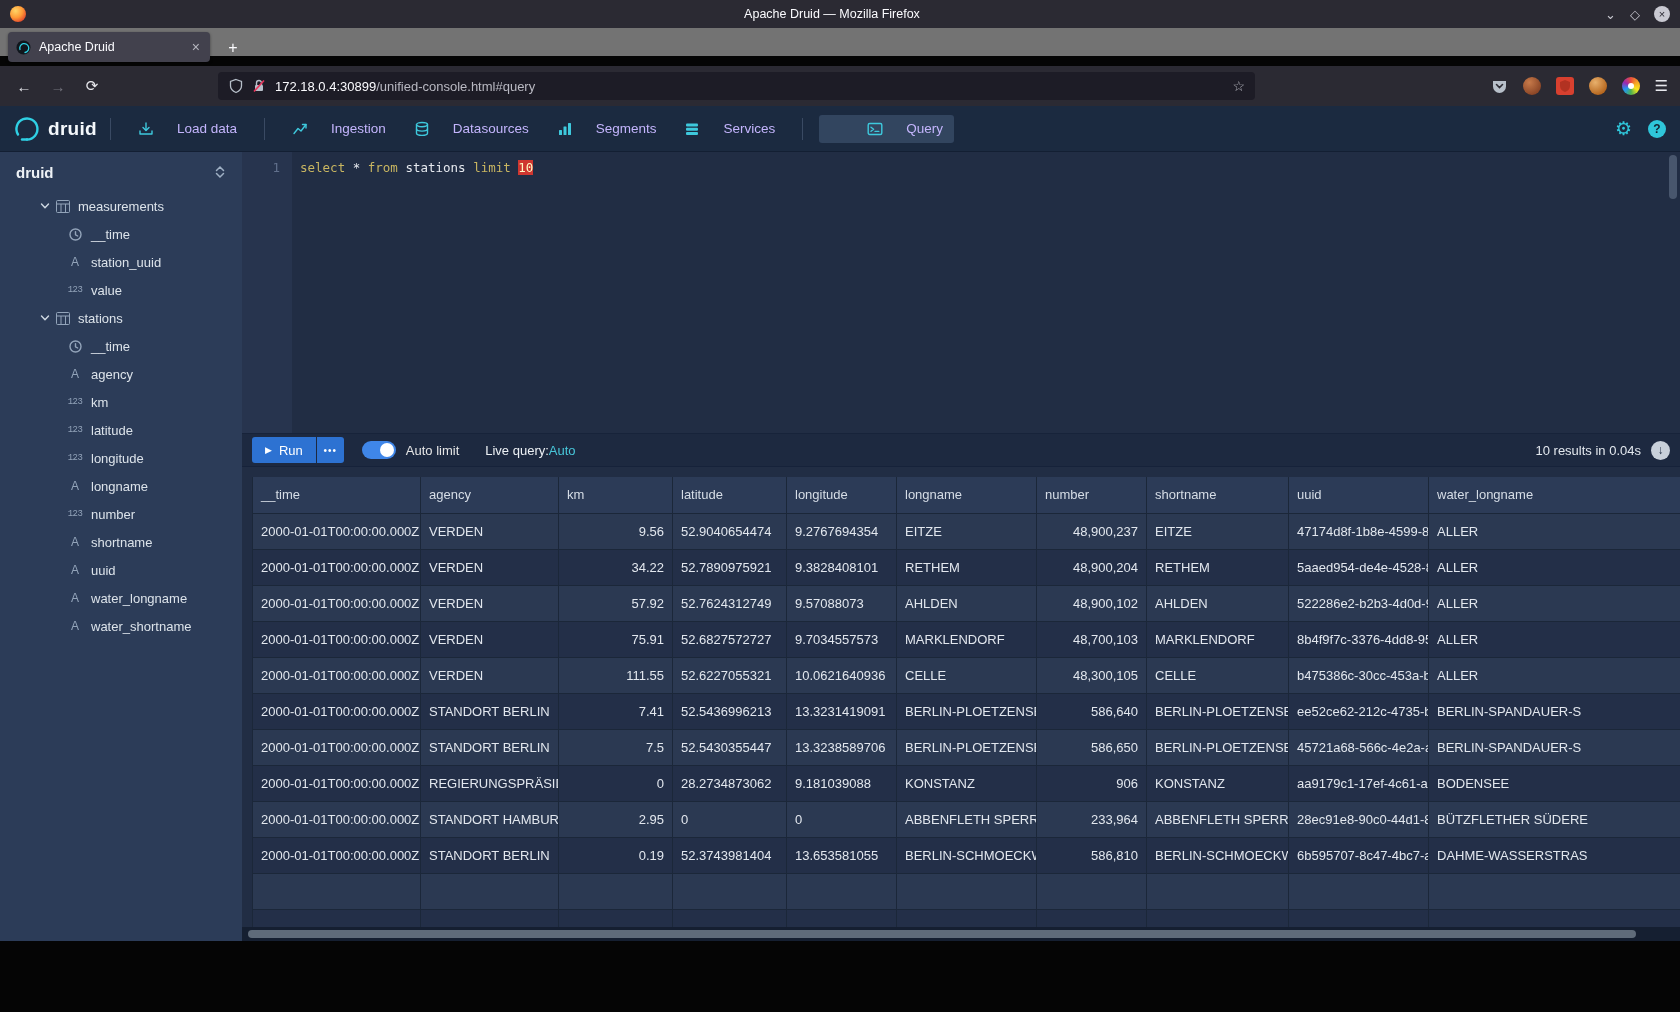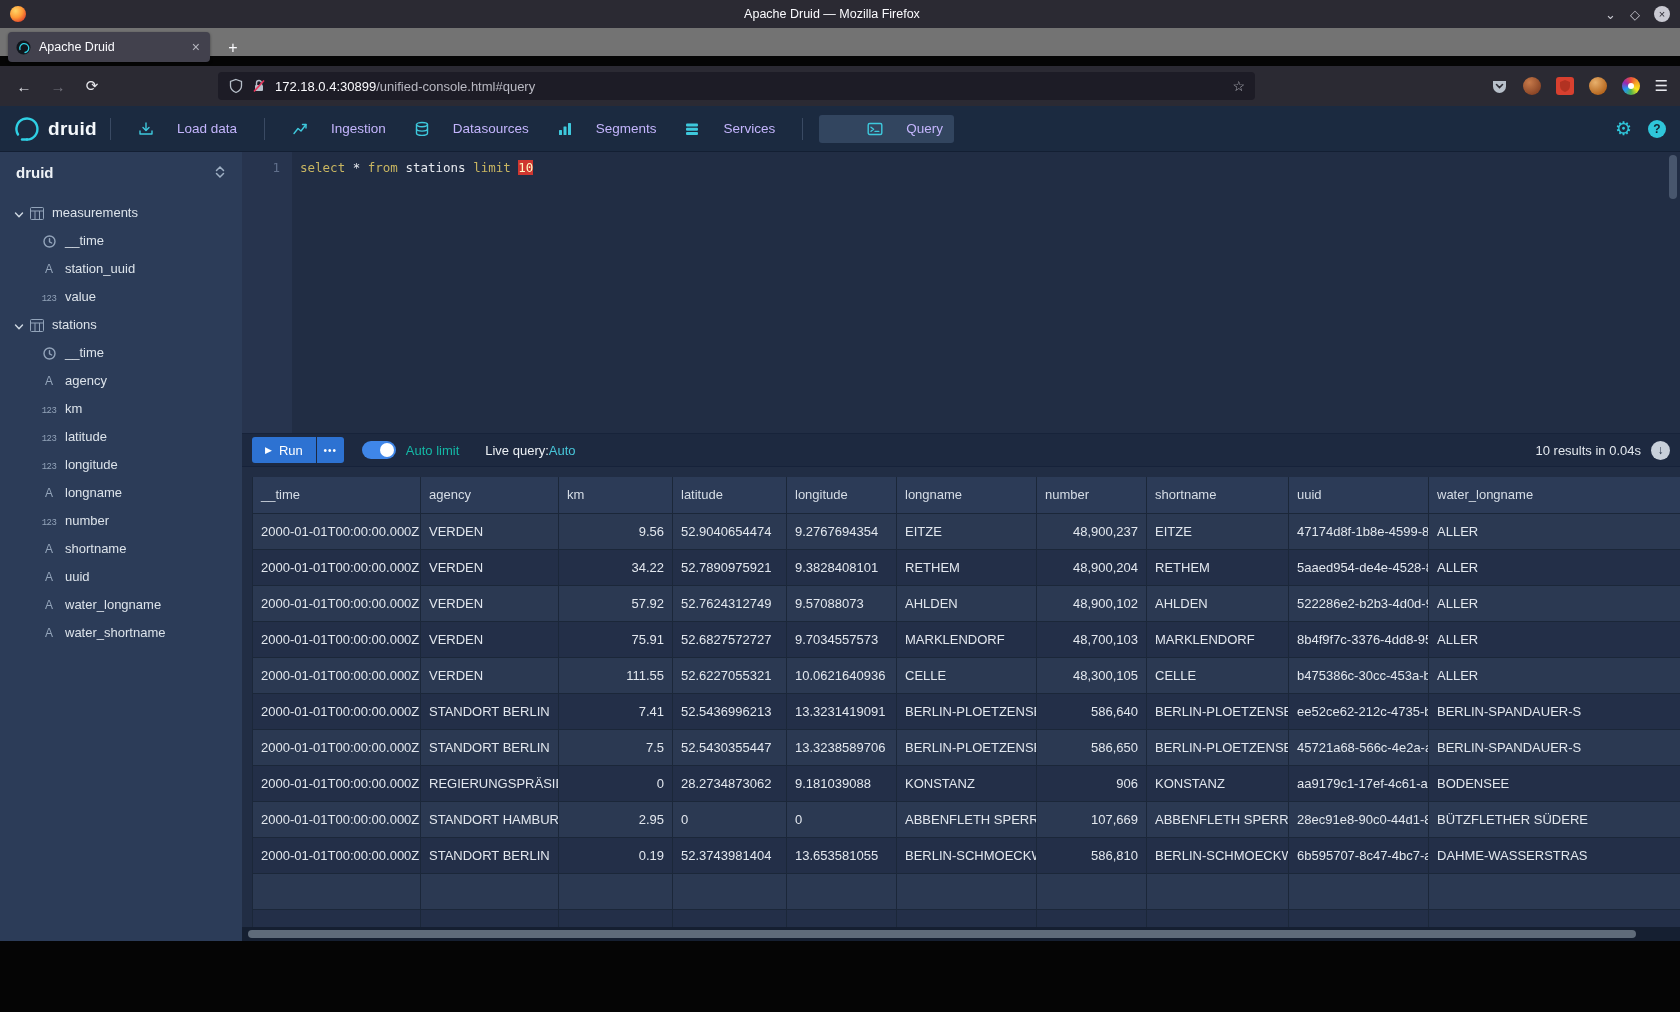--- a/index.html
+++ b/index.html
@@ -55,21 +55,21 @@
   .hdr-ic{display:flex;color:#3ec9dd;}
   .hdr-right{margin-left:auto;display:flex;align-items:center;gap:16px;}
   .gear{color:#2fc6da;font-size:19px;}
   .help{width:18px;height:18px;border-radius:50%;background:#2fc6da;color:#13202f;font-weight:bold;font-size:12px;
         display:flex;align-items:center;justify-content:center;}
 
   
   .sidebar{position:absolute;left:0;top:152px;width:242px;height:789px;background:#2c3c58;overflow:hidden;}
   .sb-header{height:40px;display:flex;align-items:center;padding:0 16px;color:#eef2f6;font-size:15px;font-weight:600;}
   .sb-sort{margin-left:auto;color:#9fb0c4;display:flex;}
-  .tree-row{height:28px;display:flex;align-items:flex-end;color:#dce3ea;font-size:13px;white-space:nowrap;}
+  .tree-row{height:28px;display:flex;align-items:center;color:#dce3ea;font-size:13px;white-space:nowrap;margin-left:26px;}
   .tree-row.tbl{padding-left:14px;}
   .tree-row.col{padding-left:40px;}
   .tr-chevron{color:#cfd8e2;display:flex;margin-right:6px;}
   .tr-icon{color:#93a4ba;display:flex;margin-right:8px;}
   .col-ic{width:18px;display:flex;justify-content:center;color:#93a4ba;margin-right:7px;flex:none;}
   .col-ic.str{font-size:12px;}
   .col-ic.num{font-size:9px;letter-spacing:-.5px;font-family:Liberation Mono, monospace;}
 
   
   .content{position:absolute;left:242px;top:152px;width:1438px;height:789px;background:#212d44;}
@@ -86,21 +86,21 @@
   
   .runbar{position:absolute;top:281px;left:0;right:0;height:34px;background:#1d2940;display:flex;align-items:center;
           padding:0 10px;border-top:1px solid #17233a;border-bottom:1px solid #16223a;}
   .run-btn{height:26px;background:#2d72d2;border-radius:3px 0 0 3px;color:#fff;font-size:13px;
            display:flex;align-items:center;gap:7px;padding:0 13px;}
   .run-btn .play{font-size:9px;}
   .more-btn{height:26px;width:27px;background:#2d72d2;border-radius:0 3px 3px 0;margin-left:1px;color:#fff;
             display:flex;align-items:center;justify-content:center;font-size:10px;letter-spacing:1px;}
   .switch{width:34px;height:18px;border-radius:9px;background:#3f86e8;position:relative;margin-left:18px;flex:none;}
   .switch .knob{position:absolute;right:2px;top:2px;width:14px;height:14px;border-radius:50%;background:#fff;}
-  .rb-label{margin-left:10px;color:#14b8a6;font-size:13px;}
+  .rb-label{margin-left:10px;color:#e5e5e5;font-size:13px;}
   .live-query{margin-left:26px;color:#edf1f5;font-size:13px;}
   .live-query .val{color:#48c7da;}
   .results-summary{margin-left:auto;color:#e3e8ee;font-size:13px;}
   .dl-icon{margin-left:10px;width:19px;height:19px;border-radius:50%;background:#c8d0da;color:#1d2940;
            display:flex;align-items:center;justify-content:center;font-size:12px;font-weight:bold;}
 
   
   .results{position:absolute;top:315px;left:0;right:0;height:460px;overflow:hidden;}
   .rtable{position:absolute;left:10px;top:10px;width:1428px;border-collapse:collapse;table-layout:fixed;
           font-size:13px;color:#e2e7ee;border-left:1px solid #1b2739;}
@@ -513,21 +513,21 @@
               <td class="">aa9179c1-17ef-4c61-a48</td>
               <td class="">BODENSEE</td>
             </tr>
             <tr>
               <td class="">2000-01-01T00:00:00.000Z</td>
               <td class="">STANDORT HAMBURG</td>
               <td class="num">2.95</td>
               <td class="">0</td>
               <td class="">0</td>
               <td class="">ABBENFLETH SPERRWEI</td>
-              <td class="num">107,669</td>
+              <td class="num">233,964</td>
               <td class="">ABBENFLETH SPERRWEI</td>
               <td class="">28ec91e8-90c0-44d1-8f</td>
               <td class="">BÜTZFLETHER SÜDERE</td>
             </tr>
             <tr>
               <td class="">2000-01-01T00:00:00.000Z</td>
               <td class="">STANDORT BERLIN</td>
               <td class="num">0.19</td>
               <td class="">52.3743981404</td>
               <td class="">13.653581055</td>

